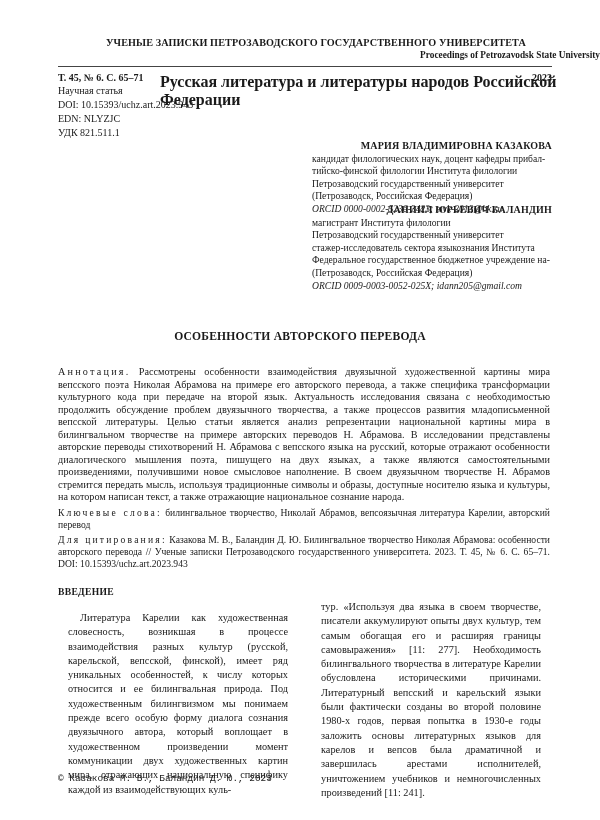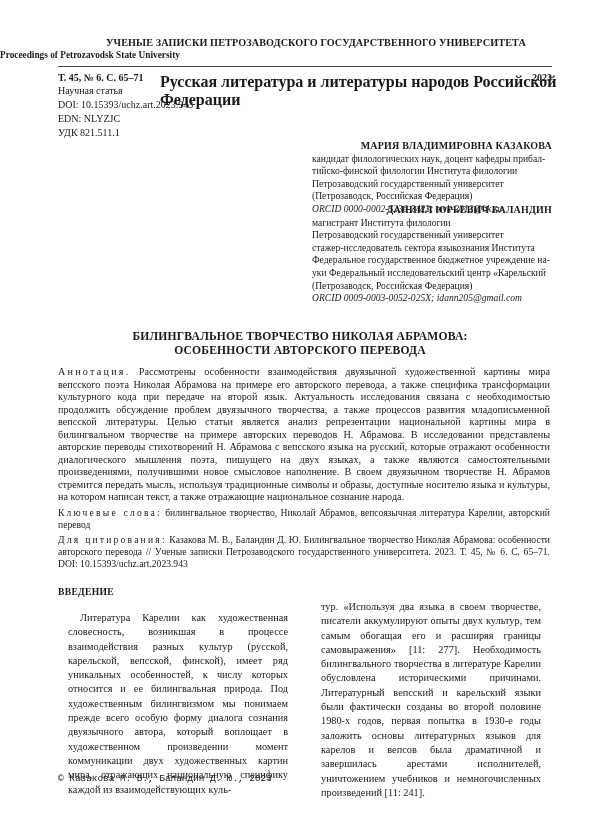--- a/index.html
+++ b/index.html
@@ -1,20 +1,20 @@
 <!DOCTYPE html>
 <html><head>
 <meta charset="utf-8">
 <style>
   html, body { margin: 0; padding: 0; background: #ffffff; }
   body { width: 600px; height: 820px; position: relative; overflow: hidden;
          font-family: "Liberation Serif", "DejaVu Serif", serif; color: #1a1a1a; }
   .abs { position: absolute; }
   .journal-ru { top: 37px; left: 16px; width: 600px; text-align: center; font-weight: bold; font-size: 10.2px; letter-spacing: 0.1px; }
-  .journal-en { top: 50px; left: 0; width: 600px; text-align: left; font-weight: bold; font-size: 9.3px; }
+  .journal-en { top: 50px; left: 0; width: 600px; text-align: right; font-weight: bold; font-size: 9.3px; }
   .rule { top: 66px; left: 58px; width: 494px; height: 1px; background: #444; }
   .vol { top: 72px; left: 58px; font-weight: bold; font-size: 10px; }
   .year { top: 72px; right: 48px; font-weight: bold; font-size: 10px; }
   .meta { left: 58px; font-size: 10px; }
   .art-type { top: 85px; }
   .rubric { top: 73px; left: 160px; font-weight: bold; font-size: 16px; }
   .doi { top: 99px; }
   .edn { top: 113px; }
   .udk { top: 127px; }
   .author-block { left: 312px; width: 240px; font-size: 9.6px; line-height: 12.6px; }
@@ -58,27 +58,25 @@
   <div class="aff-line">(Петрозаводск, Российская Федерация)</div>
   <div class="aff-line orcid">ORCID 0000-0002-5236-3423; mvk-2013@bk.ru</div>
 </div>
 
 <div class="abs author-block" style="top:204px">
   <div class="author-name">ДАНИИЛ ЮРЬЕВИЧ БАЛАНДИН</div>
   <div class="aff-line">магистрант Института филологии</div>
   <div class="aff-line">Петрозаводский государственный университет</div>
   <div class="aff-line">стажер-исследователь сектора языкознания Института</div>
   <div class="aff-line">Федеральное государственное бюджетное учреждение на-</div>
-  <div class="aff-line">уки Федеральный исследовательский центр «Карельский</div>
   <div class="aff-line">(Петрозаводск, Российская Федерация)</div>
   <div class="aff-line orcid">ORCID 0009-0003-0052-025X; idann205@gmail.com</div>
 </div>
 
 <div class="abs title">
-  <div>БИЛИНГВАЛЬНОЕ ТВОРЧЕСТВО НИКОЛАЯ АБРАМОВА:</div>
   <div>ОСОБЕННОСТИ АВТОРСКОГО ПЕРЕВОДА</div>
 </div>
 
 <div class="abs abstract">
   <p><span class="spaced-label">Аннотация.</span> <span>Рассмотрены особенности взаимодействия двуязычной художественной картины мира вепсского поэта Николая Абрамова на примере его авторского перевода, а также специфика трансформации культурного кода при передаче на второй язык. Актуальность исследования связана с необходимостью продолжить обсуждение проблем двуязычного творчества, а также процессов развития младописьменной вепсской литературы. Целью статьи является анализ репрезентации национальной картины мира в билингвальном творчестве на примере авторских переводов Н. Абрамова. В исследовании представлены авторские переводы стихотворений Н. Абрамова с вепсского языка на русский, которые отражают особенности диалогического мышления поэта, пишущего на двух языках, а также являются самостоятельными произведениями, получившими новое смысловое наполнение. В своем двуязычном творчестве Н. Абрамов стремится передать мысль, используя традиционные символы и образы, доступные носителю языка и культуры, на котором написан текст, а также отражающие национальное сознание народа.</span></p>
   <p class="keywords"><span class="spaced-label">Ключевые слова:</span> <span>билингвальное творчество, Николай Абрамов, вепсоязычная литература Карелии, авторский перевод</span></p>
   <p class="citation"><span class="spaced-label">Для цитирования:</span> <span>Казакова М. В., Баландин Д. Ю. Билингвальное творчество Николая Абрамова: особенности авторского перевода // Ученые записки Петрозаводского государственного университета. 2023. Т. 45, № 6. С. 65–71. DOI: 10.15393/uchz.art.2023.943</span></p>
 </div>
 
 <div class="abs section-title">ВВЕДЕНИЕ</div>

